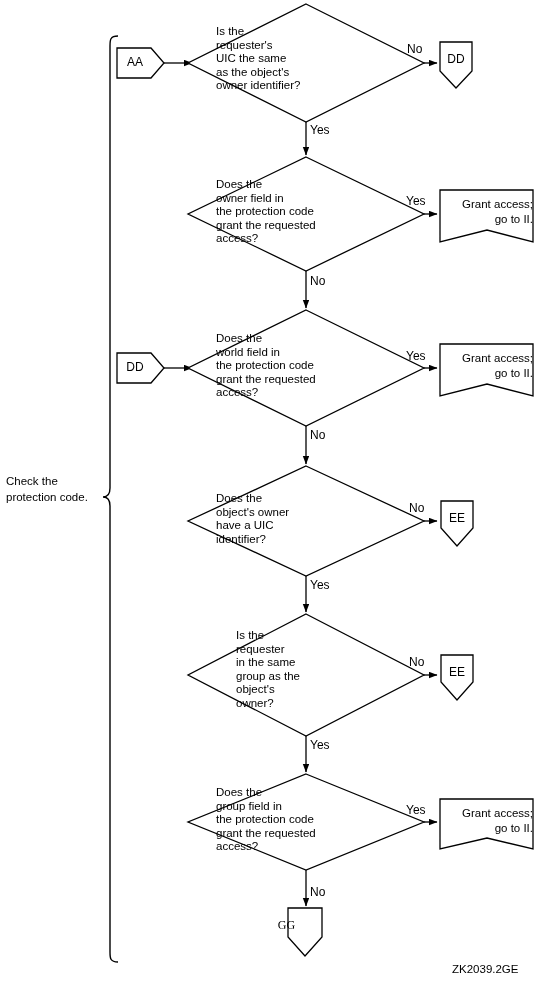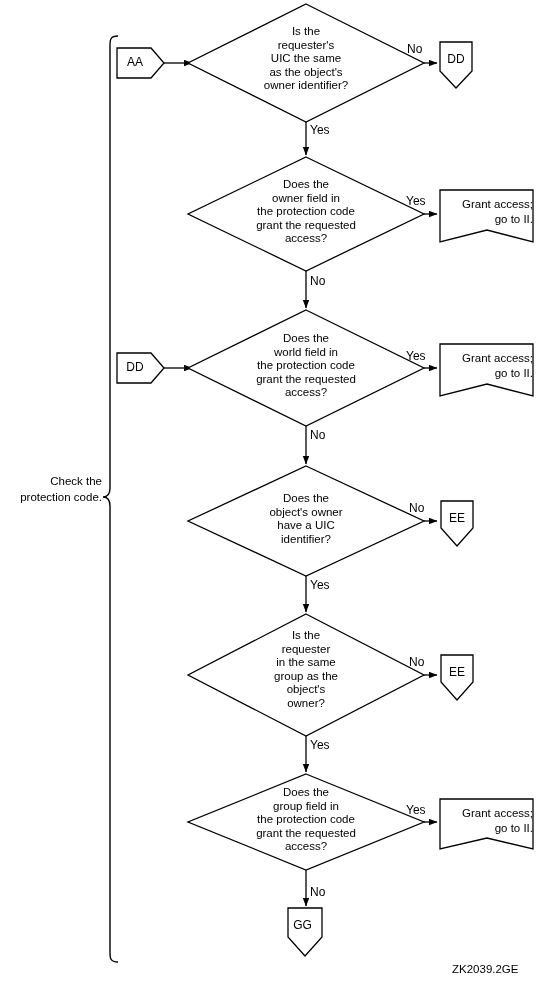--- a/index.html
+++ b/index.html
@@ -20,21 +20,21 @@
   }
   #flow-svg {
     position: absolute;
     left: 0;
     top: 0;
     width: 553px;
     height: 991px;
   }
   .shape-text {
     position: absolute;
-    text-align: center;
+    text-align: left;
     line-height: 1.18;
     font-size: 11.5px;
     color: #000;
     white-space: pre-line;
     pointer-events: none;
   }
   .diamond-text {
     font-size: 11.5px;
   }
   .conn-text {
@@ -51,21 +51,21 @@
     position: absolute;
     font-size: 11.5px;
     text-align: right;
     line-height: 1.3;
     white-space: pre-line;
   }
   .group-label {
     position: absolute;
     font-size: 11.5px;
     line-height: 1.35;
-    text-align: right;
+    text-align: left;
     white-space: pre-line;
   }
   .fig-id {
     position: absolute;
     font-size: 11.5px;
     white-space: nowrap;
   }
 </style>
 </head>
 <body>
@@ -174,21 +174,21 @@
   <div class="shape-text conn-text" style="left:117px; top:55px; width:36px;">AA</div>
 
   <div class="shape-text conn-text" style="left:438px; top:52px; width:36px;">DD</div>
 
   <div class="shape-text conn-text" style="left:117px; top:360px; width:36px;">DD</div>
 
   <div class="shape-text conn-text" style="left:439px; top:511px; width:36px;">EE</div>
 
   <div class="shape-text conn-text" style="left:439px; top:665px; width:36px;">EE</div>
 
-  <div class="shape-text conn-text" style="left:287px; top:918px; width:31px;">GG</div>
+  <div class="shape-text conn-text" style="left:271px; top:918px; width:31px;font-family:Liberation Serif, serif;">GG</div>
 
   <div class="shape-text diamond-text" style="left:216px; top:25px; width:180px;">Is the
 requester's
 UIC the same
 as the object's
 owner identifier?</div>
 
   <div class="shape-text diamond-text" style="left:216px; top:178px; width:180px;">Does the
 owner field in
 the protection code

